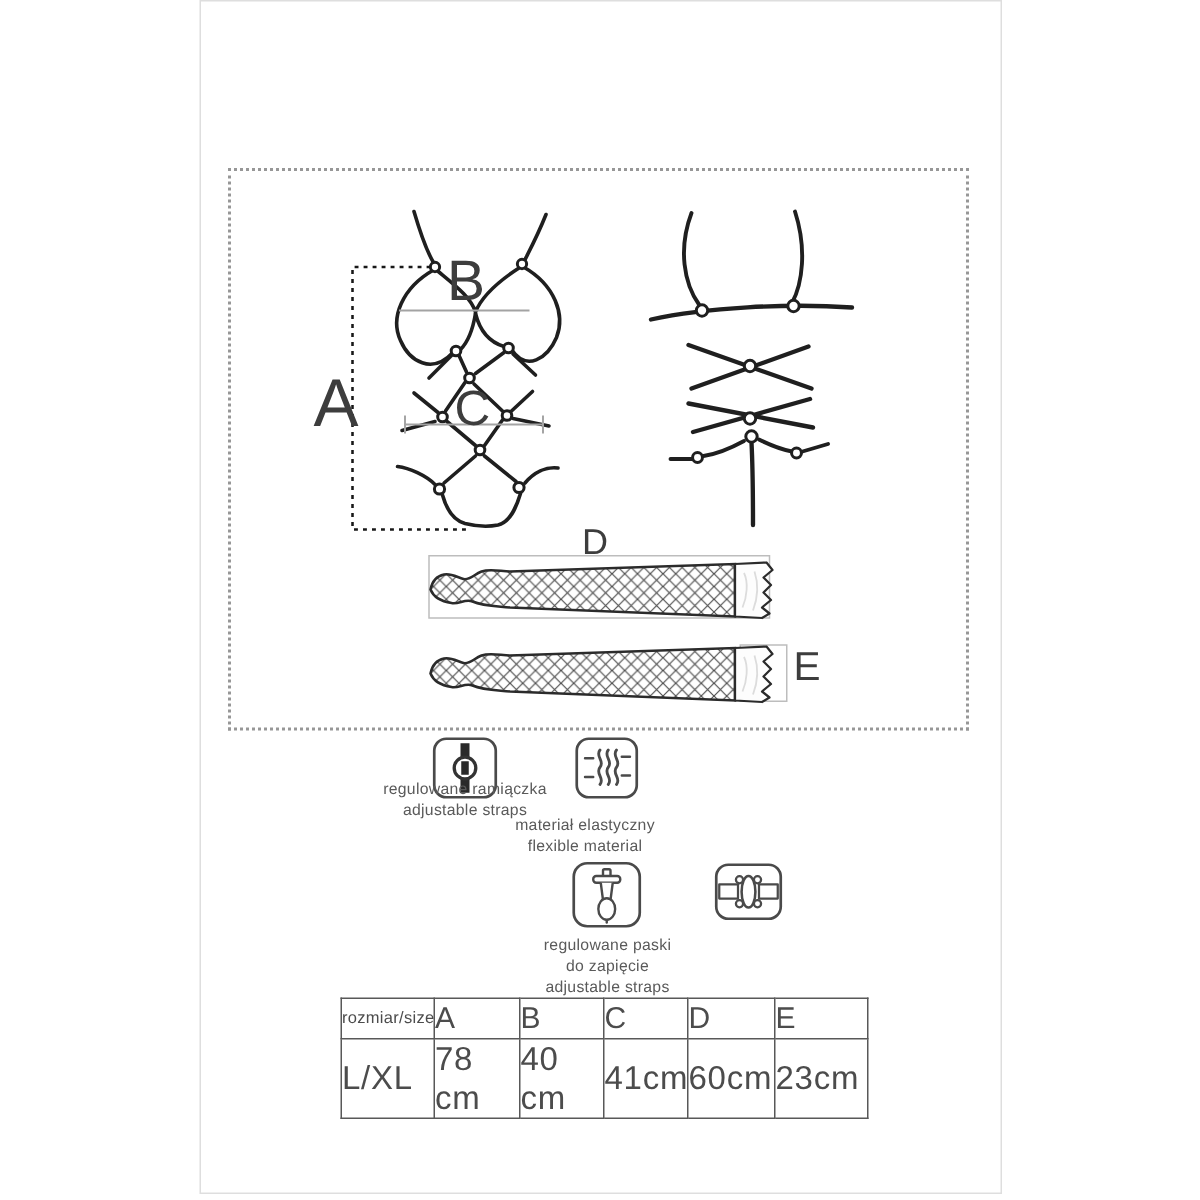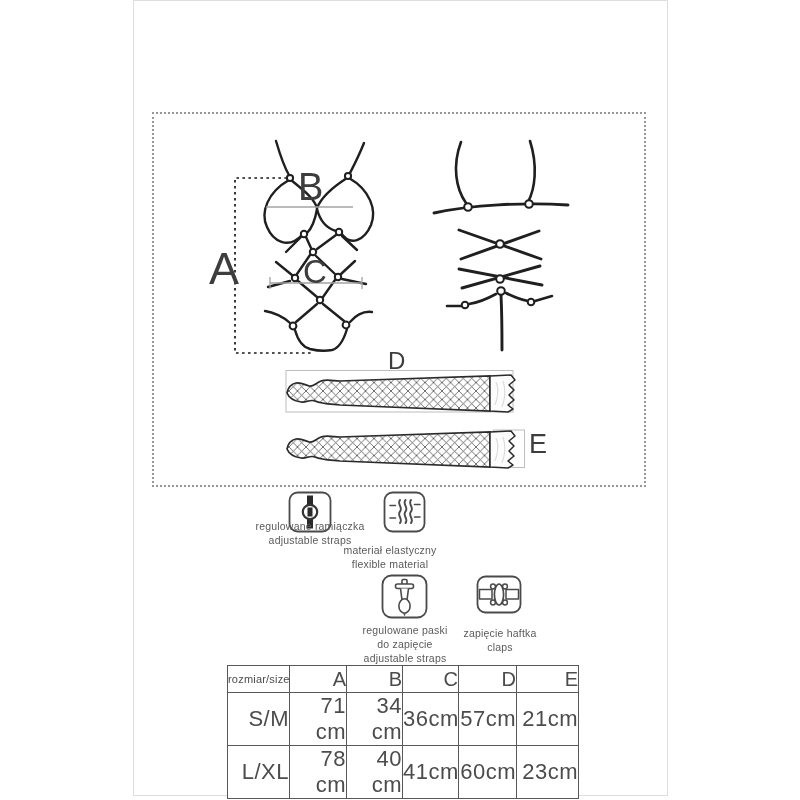--- a/index.html
+++ b/index.html
@@ -8,21 +8,21 @@
   .abs{position:absolute;}
   #page-frame{left:133px;top:0px;width:533px;height:794px;border:1px solid #dedede;}
   #diagram-box{left:152px;top:112px;width:490px;height:371px;border:2px dotted #979797;}
   #art{left:0;top:0;width:800px;height:800px;}
   #art text{font-family:"Liberation Sans","DejaVu Sans",sans-serif;font-weight:300;fill:#3d3d3d;}
   .icon-svg{position:absolute;}
   .cap{position:absolute;text-align:center;font-size:10.5px;line-height:14px;
        color:#5a5a5a;letter-spacing:0.2px;font-weight:400;}
   table.size{position:absolute;left:227px;top:665px;width:351px;border-collapse:collapse;
              table-layout:fixed;color:#4c4c4c;}
-  table.size td{border:1.5px solid #585858;text-align:right;vertical-align:middle;
+  table.size td{border:1.5px solid #585858;text-align:left;vertical-align:middle;
                 padding:0;font-weight:300;background:#fff;}
   tr.hdr td{height:26px;font-size:20px;}
   tr.hdr td.rz{font-size:11px;letter-spacing:0.2px;}
   tr.r1 td{height:43px;font-size:22px;letter-spacing:0.5px;}
   tr.r2 td{height:49px;font-size:22px;letter-spacing:0.5px;}
   td.sz{font-size:17px;}
 </style>
 </head>
 <body>
 
@@ -175,51 +175,39 @@
   </div>
   <div class="cap" style="left:319px;top:543px;width:142px">
     <div>materiał elastyczny</div>
     <div>flexible material</div>
   </div>
   <div class="cap" style="left:335px;top:623px;width:140px">
     <div>regulowane paski</div>
     <div>do zapięcie</div>
     <div>adjustable straps</div>
   </div>
-  <div class="cap" style="left:430px;top:626px;width:140px">
-    <div>zapięcie haftka</div>
-    <div>claps</div>
-  </div>
 
   <table class="size">
     <colgroup>
       <col style="width:62px">
         <col style="width:57px">
         <col style="width:56px">
       <col style="width:56px">
         <col style="width:58px">
         <col style="width:62px">
     </colgroup>
     <tbody>
         <tr class="hdr">
       <td class="rz">rozmiar/size</td>
       <td>A</td>
       <td>B</td>
       <td>C</td>
       <td>D</td>
       <td>E</td>
     </tr>
-    <tr class="r1">
-      <td class="sz">S/M</td>
-      <td>71 cm</td>
-      <td>34 cm</td>
-      <td>36cm</td>
-      <td>57cm</td>
-      <td>21cm</td>
-    </tr>
     <tr class="r2">
       <td class="sz">L/XL</td>
       <td>78 cm</td>
       <td>40 cm</td>
       <td>41cm</td>
       <td>60cm</td>
       <td>23cm</td>
     </tr>
   </tbody>
     </table>

